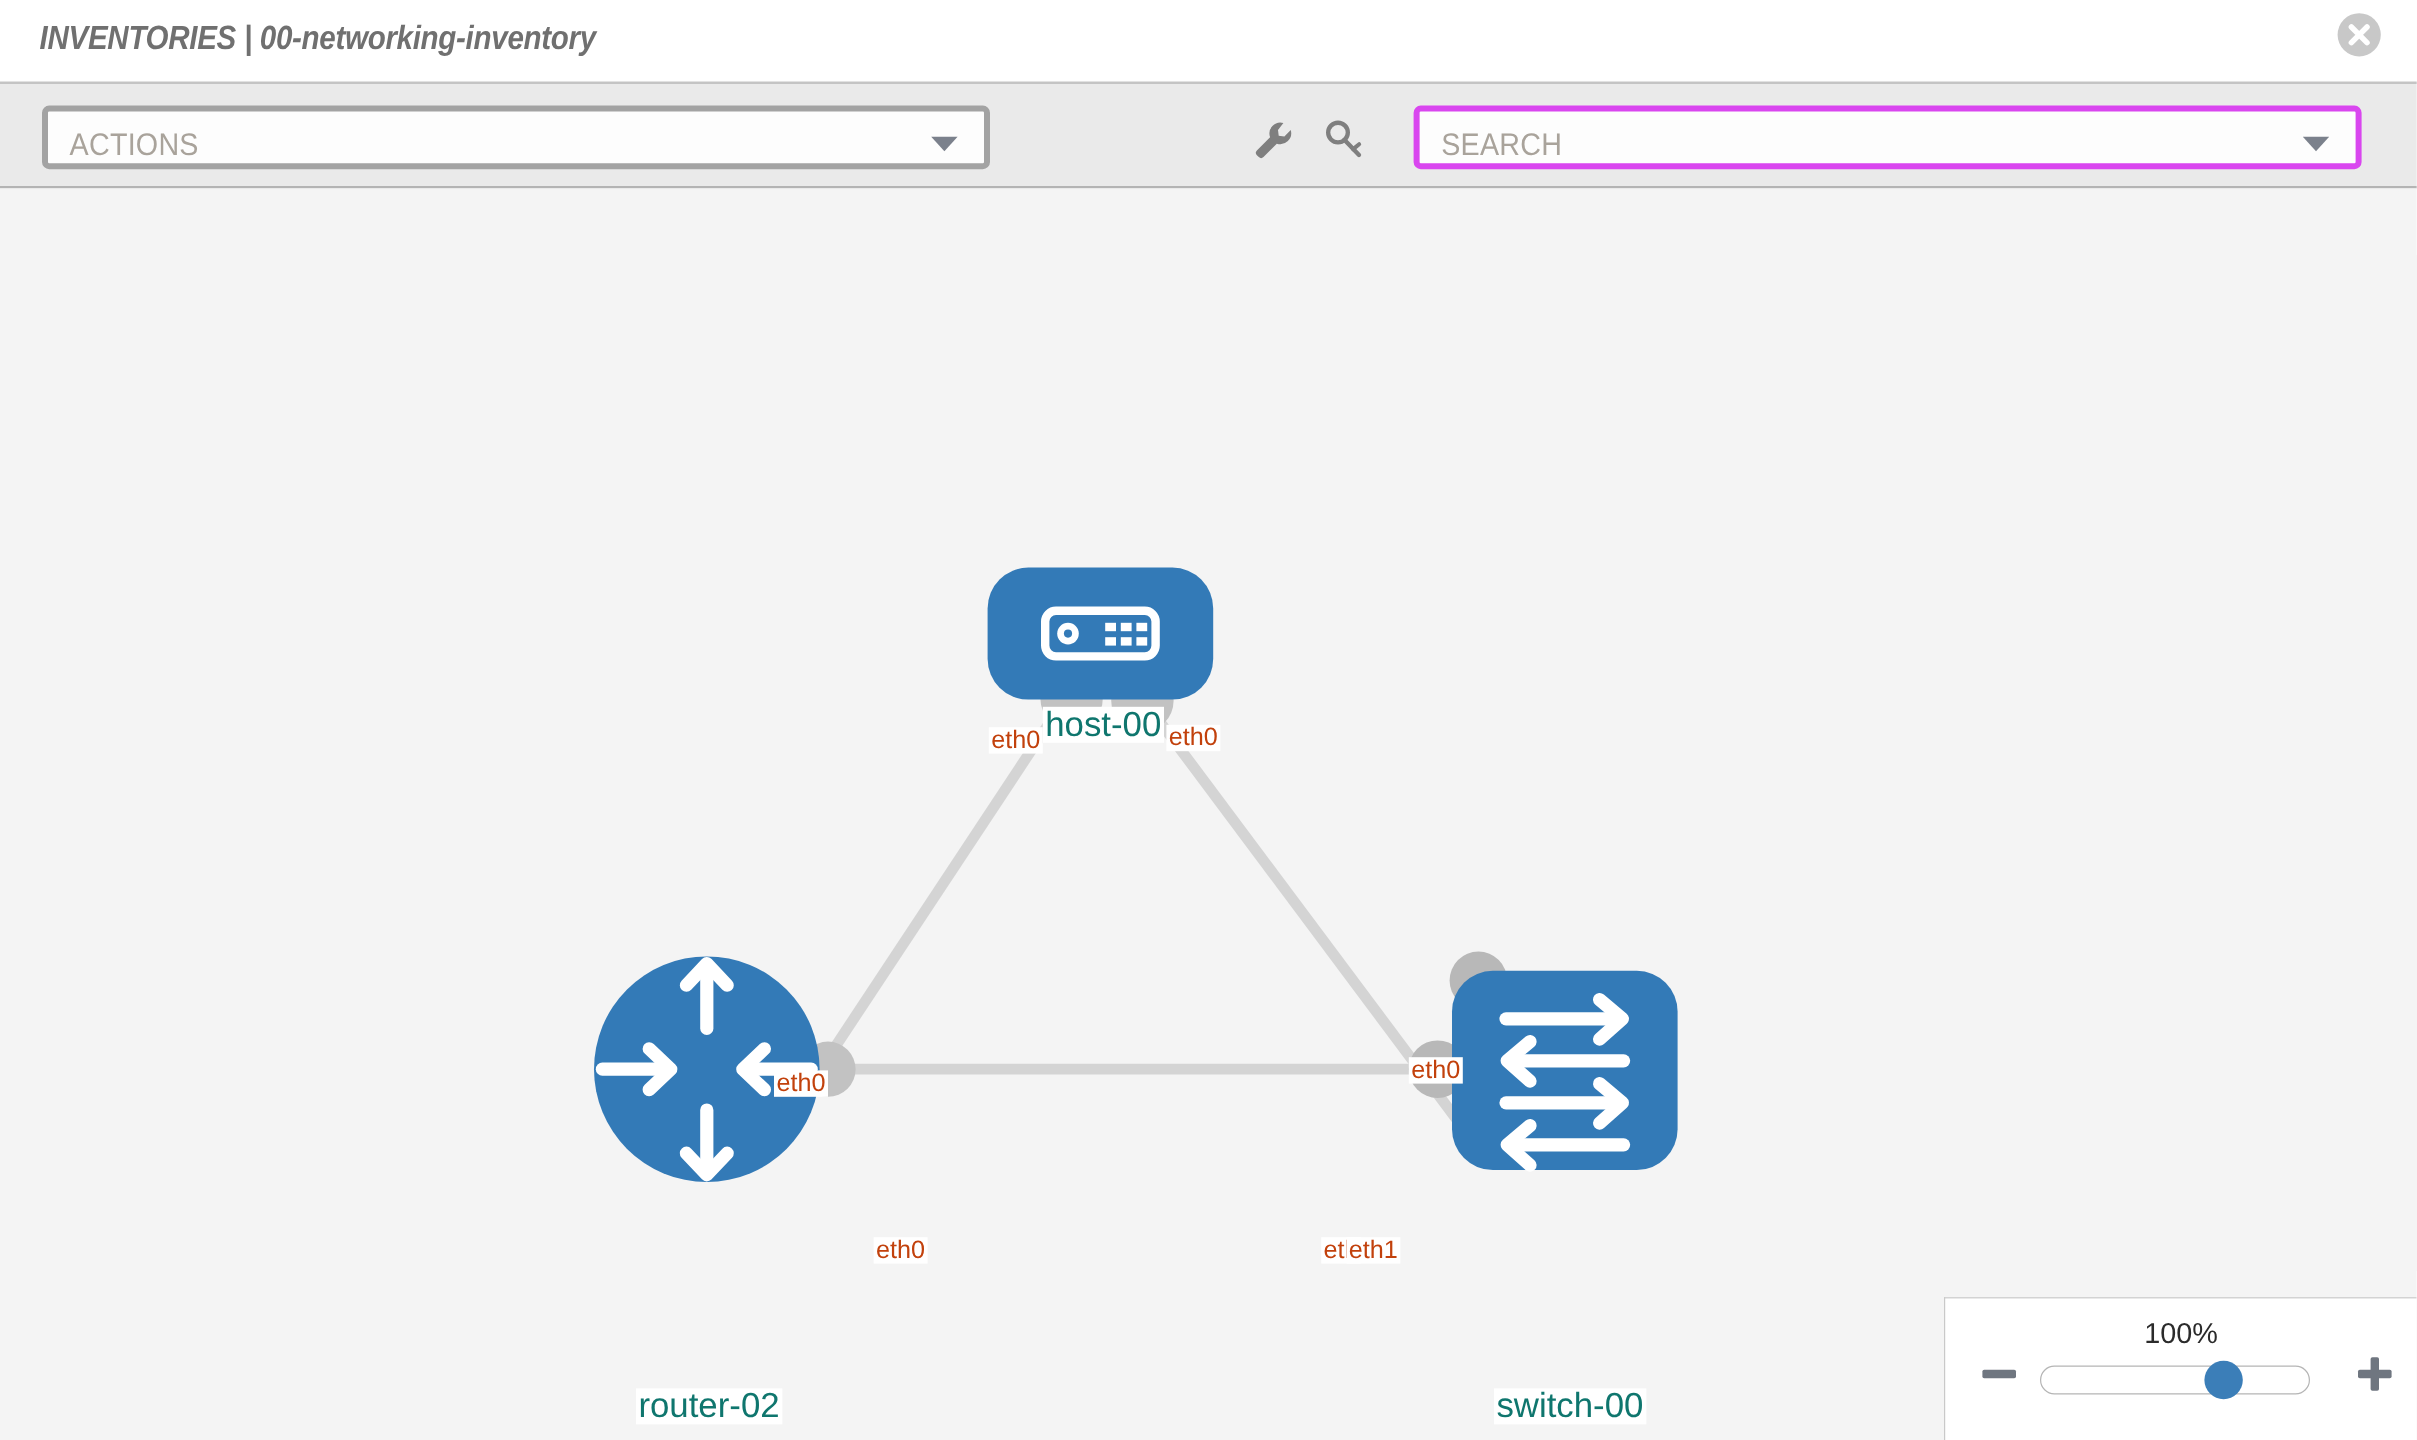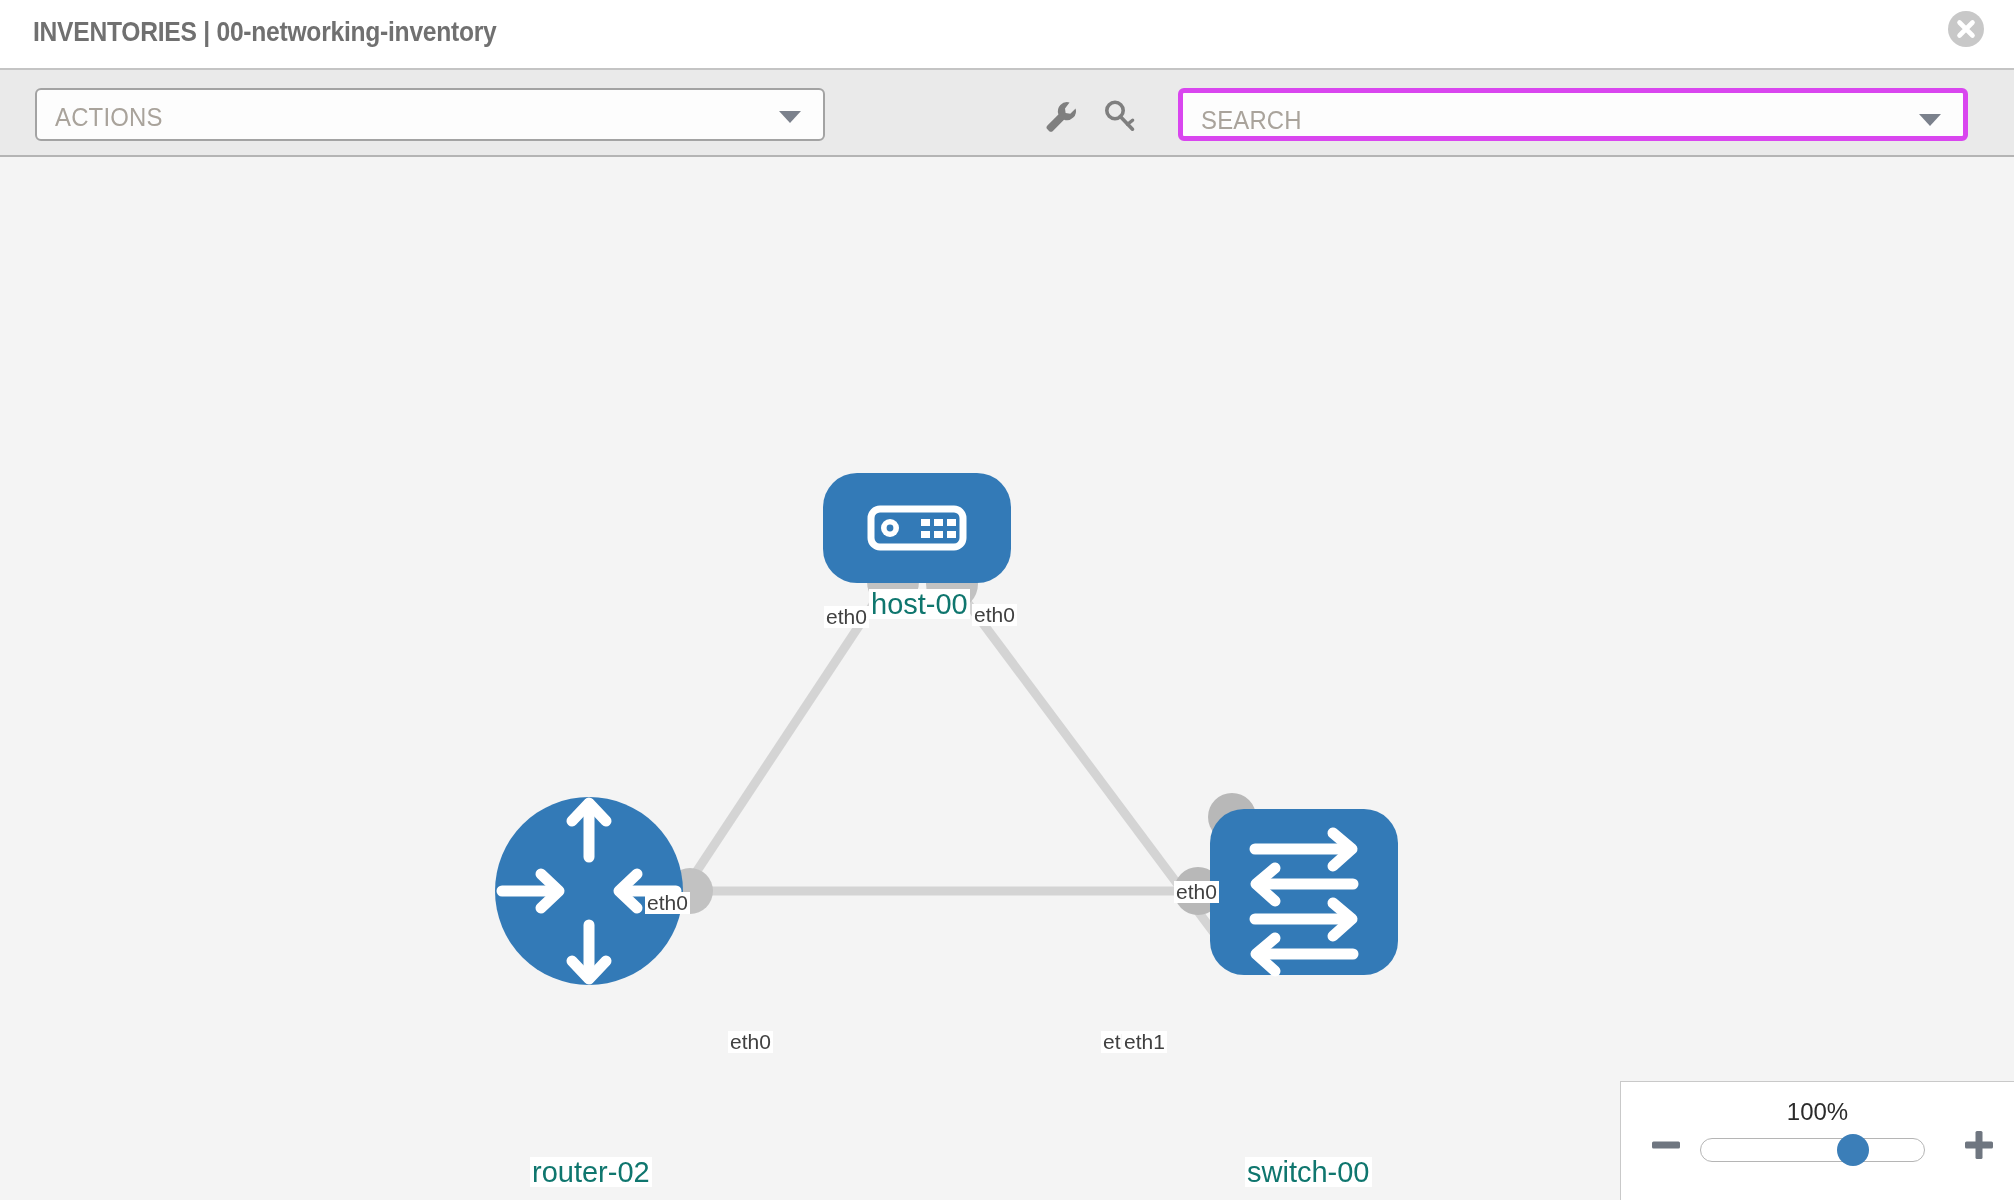--- a/index.html
+++ b/index.html
@@ -20,20 +20,21 @@
   }
 
   
   .header {
     position: absolute;
     left: 0; top: 0;
     width: 2014px;
     height: 68px;
     background: #ffffff;
     box-sizing: border-box;
+    font-style: italic;
   }
   .header-title {
     position: absolute;
     left: 33px;
     top: 16px;
     font-size: 28px;
     font-weight: bold;
     color: #707070;
     letter-spacing: -0.3px;
     white-space: nowrap;
@@ -64,21 +65,21 @@
     border-bottom: 2px solid #b4b4b4;
     box-sizing: border-box;
   }
   .actions-select {
     position: absolute;
     left: 35px;
     top: 18px;
     width: 790px;
     height: 53px;
     background: #fdfdfd;
-    border: 2px solid #a3a3a3;
+    border: 5px solid #a3a3a3;
     border-radius: 6px;
     box-sizing: border-box;
     padding-left: 21px;
   }
   .actions-label {
     position: absolute;
     left: 18px;
     top: 12px;
     font-size: 26px;
     color: #a9a39b;
@@ -150,21 +151,21 @@
     font-size: 29px;
     color: #0f766e;
     background: #ffffff;
     white-space: nowrap;
     padding: 0 2px;
     line-height: 1.05;
   }
   .iface-label {
     position: absolute;
     font-size: 21px;
-    color: #404040;
+    color: #c2410c;
     background: #ffffff;
     white-space: nowrap;
     padding: 0 2px;
     line-height: 1.05;
   }
 
   
   .zoom-panel {
     position: absolute;
     left: 1620px;

